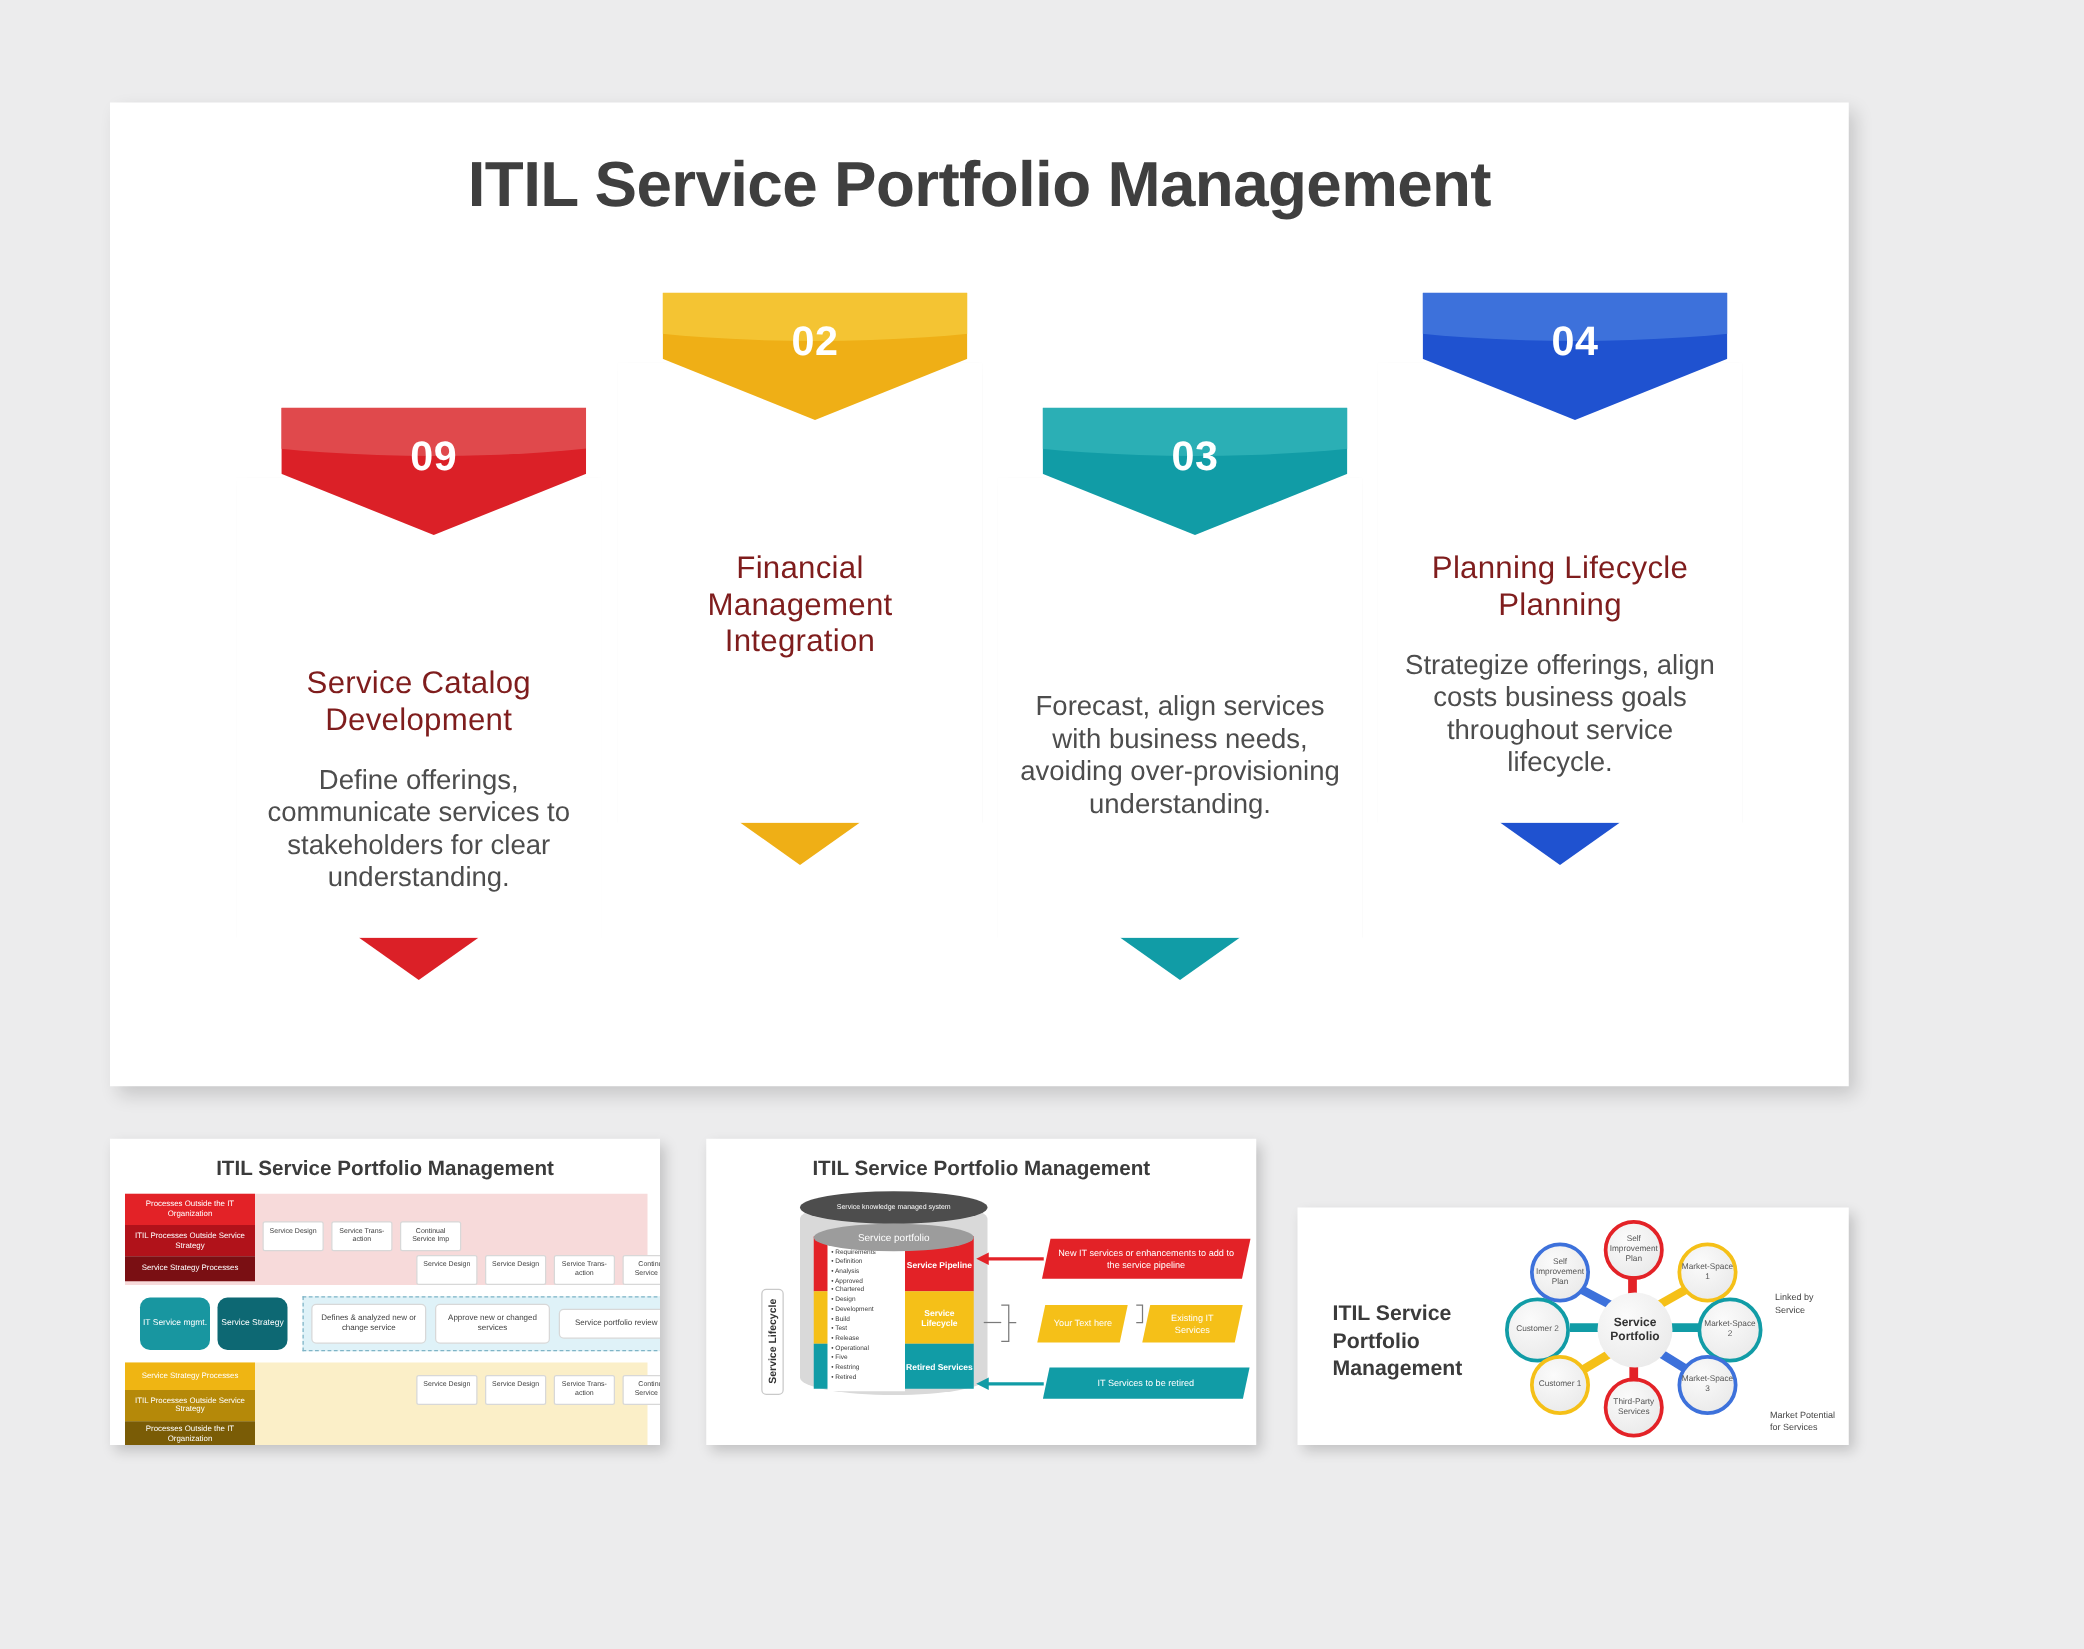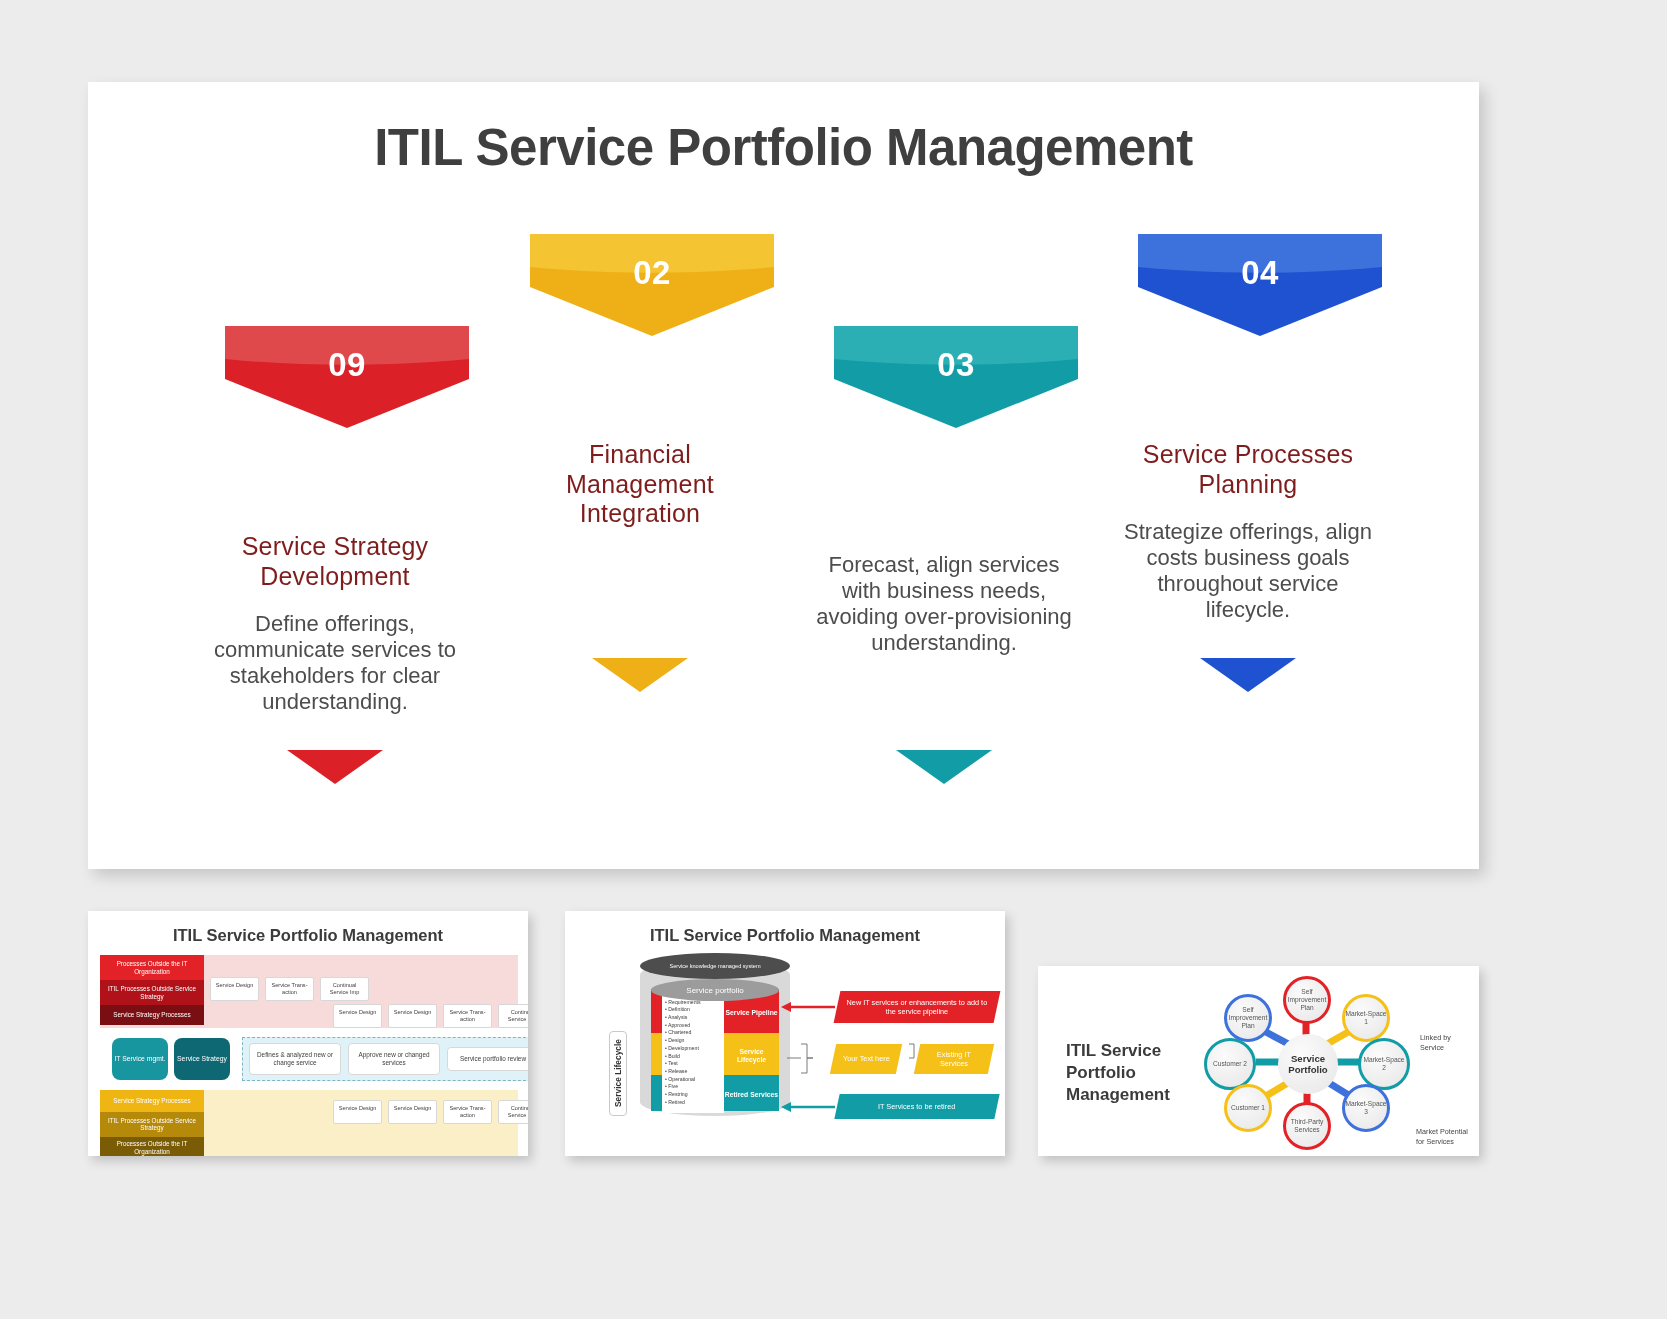--- a/index.html
+++ b/index.html
@@ -190,21 +190,21 @@
 <body>
 
 <div id="root">
 
   <div class="main-slide">
     <div class="main-title">ITIL Service Portfolio Management</div>
 
     <div class="card" style="left:101px; top:300px;">
       <div class="card-body" style="height:398px;">
         <div class="card-text">
-          <div class="card-head">Service Strategy Development</div>
+          <div class="card-head">Service Catalog Development</div>
           <div class="card-desc">Define offerings, communicate services to stakeholders for clear understanding.</div>
         </div>
       </div>
       <div class="banner" style="background:#DB2027;">
         <div class="gloss" style="background:#E0494C;"></div>
         <div class="num">09</div>
       </div>
       <div class="foot-tri" style="top:368px; background:#DB2027;"></div>
     </div>
 
@@ -230,21 +230,21 @@
       <div class="banner" style="background:#119CA6;">
         <div class="gloss" style="background:#2BAFB5;"></div>
         <div class="num">03</div>
       </div>
       <div class="foot-tri" style="top:368px; background:#119CA6;"></div>
     </div>
 
     <div class="card" style="left:1014px; top:208px;">
       <div class="card-body" style="height:398px;">
         <div class="card-text">
-          <div class="card-head">Service Processes Planning</div>
+          <div class="card-head">Planning Lifecycle Planning</div>
           <div class="card-desc">Strategize offerings, align costs business goals throughout service lifecycle.</div>
         </div>
       </div>
       <div class="banner" style="background:#1F52D0;">
         <div class="gloss" style="background:#3D71DB;"></div>
         <div class="num">04</div>
       </div>
       <div class="foot-tri" style="top:368px; background:#1F52D0;"></div>
     </div>
   </div>

